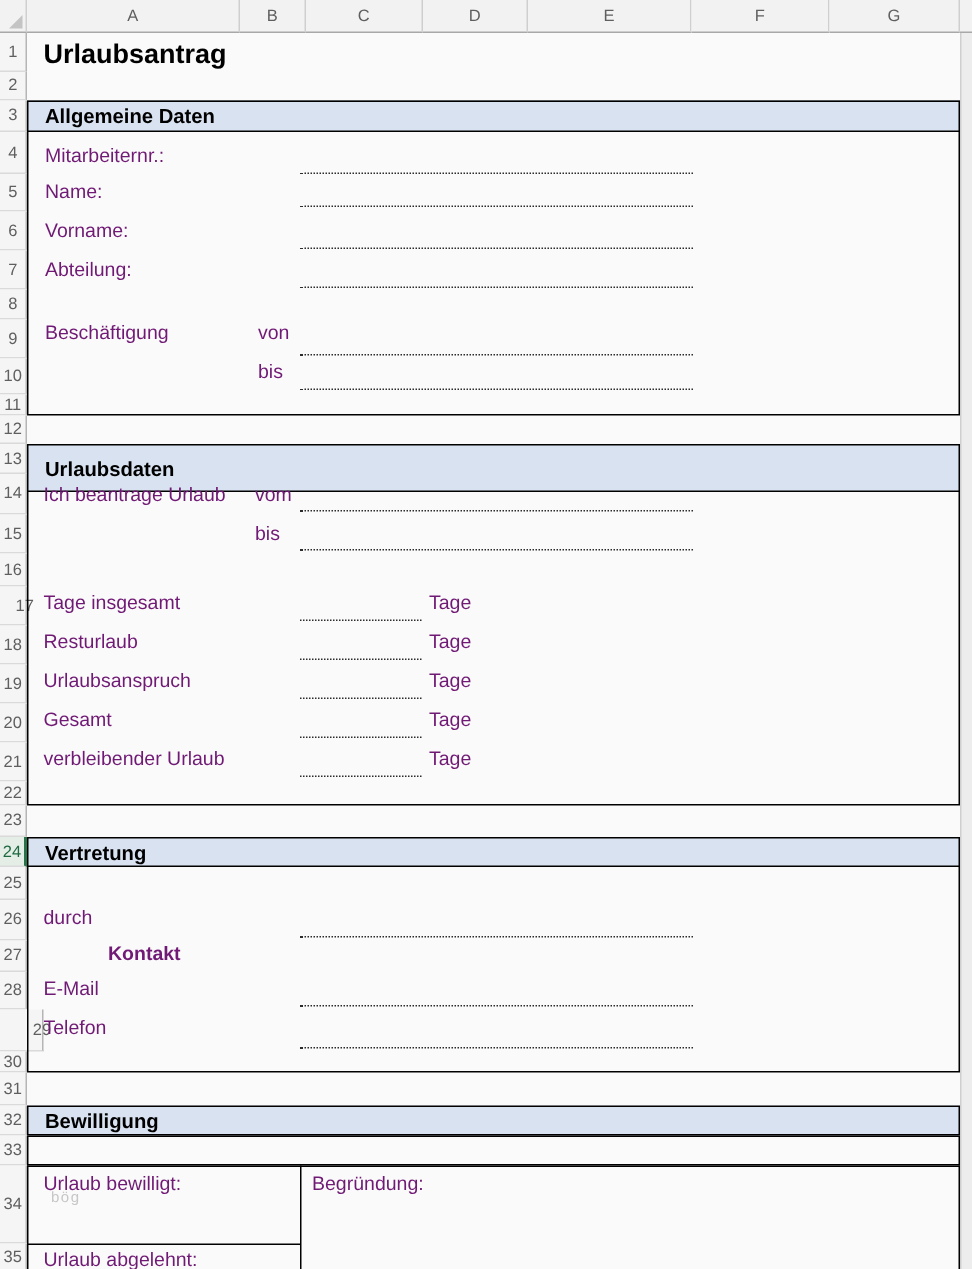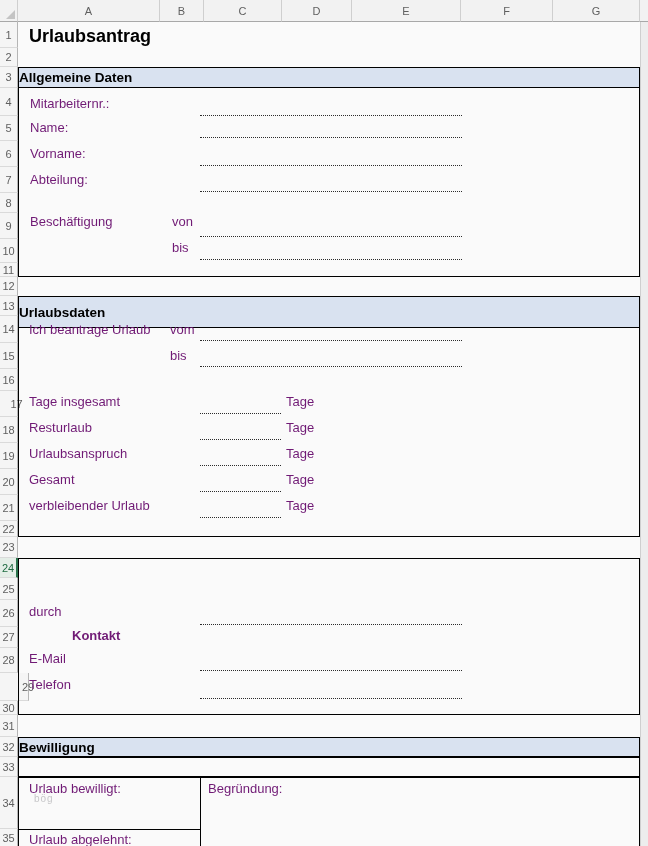--- a/index.html
+++ b/index.html
@@ -15,21 +15,21 @@
       border-left:9px solid transparent;border-bottom:9px solid #c4c4c4;}
   
   .rh{position:absolute;left:0;width:18px;background:#f5f5f5;color:#5f5f5f;
       font-size:11px;text-align:center;border-right:1px solid #b5b5b5;
       border-bottom:1px solid #dadada;box-sizing:border-box;
       display:flex;align-items:center;justify-content:center;}
   .rh-sel{background:#e4eee7;color:#1e6b41;border-right:2px solid #2a744c;}
   
   .box{position:absolute;border:1.5px solid #000;box-sizing:border-box;background:transparent;}
   .band{position:absolute;border:1.5px solid #000;box-sizing:border-box;background:#d9e2f0;
-        font-size:13.5px;font-weight:bold;color:#000;display:flex;align-items:center;}
+        font-size:13.5px;font-weight:bold;color:#000;display:flex;align-items:center;padding-left:11px;}
   .lbl{position:absolute;font-size:13px;color:#701a75;line-height:18px;white-space:nowrap;}
   .b{font-weight:bold;padding-left:43px;}
   .dot{position:absolute;height:18px;border-bottom:1.2px dotted #2b2b2b;box-sizing:border-box;}
   .vline{position:absolute;width:0;border-left:1.5px solid #000;}
   .hline{position:absolute;height:0;border-top:1.5px solid #000;}
   .title{position:absolute;font-size:18px;font-weight:bold;color:#000;white-space:nowrap;}
   .wm{position:absolute;font-size:10px;color:#c7c7c9;letter-spacing:1px;}
   .edge{position:absolute;left:640px;top:22px;width:8px;height:824px;background:#ededed;
         border-left:1px solid #cfcfcf;box-sizing:border-box;}
 </style>
@@ -129,20 +129,21 @@
   <div class="dot" style="left:200px;top:474px;width:81px;"></div>
   <div class="dot" style="left:200px;top:500px;width:81px;"></div>
 
   <div class="lbl" style="left:286px;top:393px;">Tage</div>
   <div class="lbl" style="left:286px;top:419px;">Tage</div>
   <div class="lbl" style="left:286px;top:445px;">Tage</div>
   <div class="lbl" style="left:286px;top:471px;">Tage</div>
   <div class="lbl" style="left:286px;top:497px;">Tage</div>
 
   <div class="box" style="left:18px;top:558px;width:622px;height:157px;"></div>
+  <div class="band" style="left:18px;top:558px;width:622px;height:20px;">Vertretung</div>
 
   <div class="lbl" style="left:29px;top:603px;">durch</div>
   <div class="lbl b" style="left:29px;top:627px;">Kontakt</div>
   <div class="lbl" style="left:29px;top:650px;">E-Mail</div>
   <div class="lbl" style="left:29px;top:676px;">Telefon</div>
 
   <div class="dot" style="left:200px;top:607px;width:262px;"></div>
   <div class="dot" style="left:200px;top:653px;width:262px;"></div>
   <div class="dot" style="left:200px;top:681px;width:262px;"></div>
 

